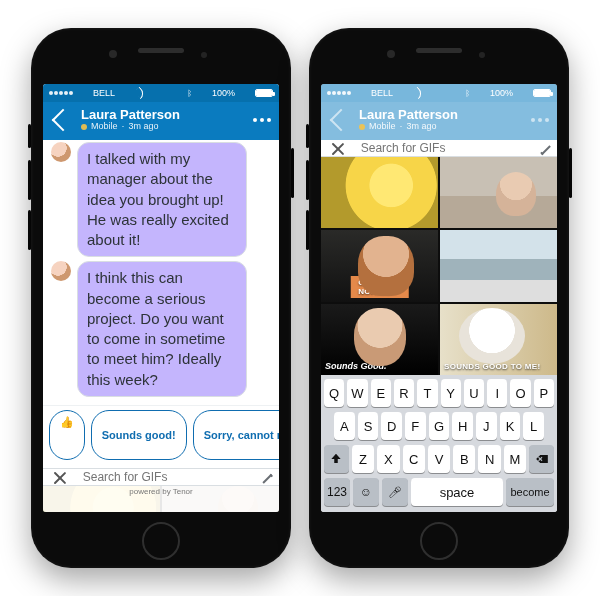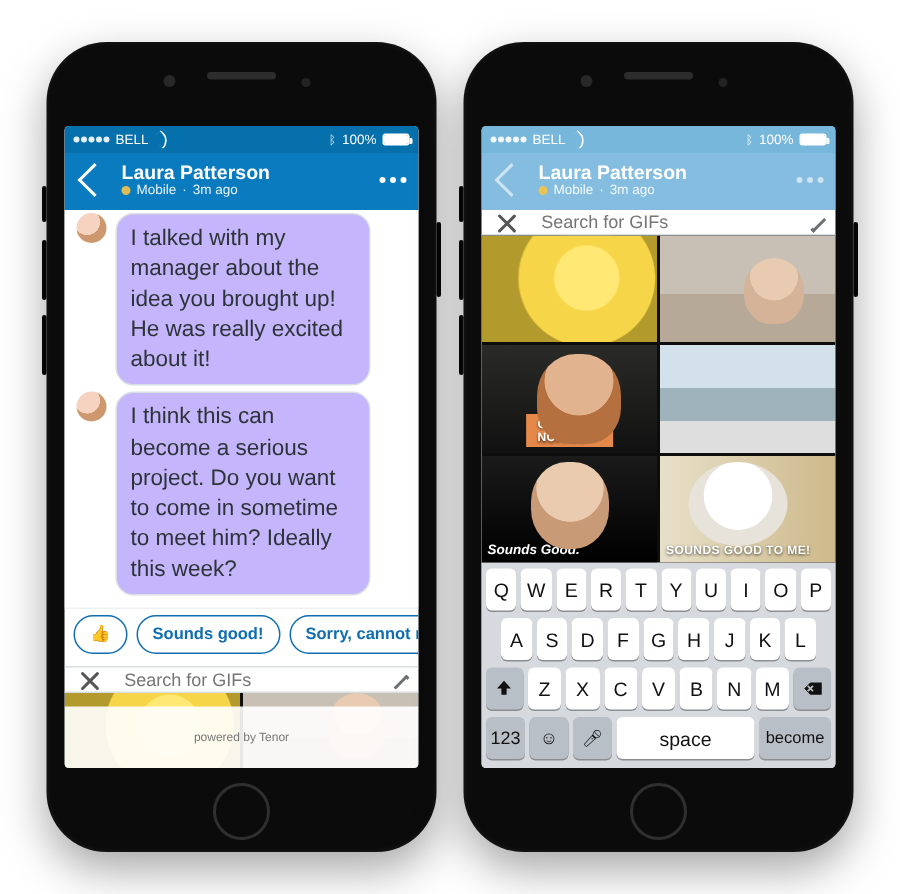--- a/index.html
+++ b/index.html
@@ -42,21 +42,21 @@
     display:flex;flex-direction:column;
   }
   
   .status{
     height:18px;font-size:9px;color:#fff;
     display:flex;align-items:center;justify-content:space-between;
     padding:0 6px;
   }
   .status.blue{background:var(--blue-dark)}
   .status.ghost{background:rgba(10,123,191,.55)}
-  .status .left,.status .right{display:flex;align-items:center;gap:4px}
+  .status .left,.status .right{display:flex;align-items:center;gap:20px}
   .dots{display:flex;gap:1px}
   .dots span{width:4px;height:4px;border-radius:50%;background:#fff;opacity:.9}
   .wifi{position:relative;width:10px;height:8px}
   .wifi::before{content:"";position:absolute;inset:0;border:1.5px solid #fff;border-bottom:none;border-left:none;border-radius:0 10px 0 0;transform:rotate(45deg)}
   .bt{font-size:8px;opacity:.9}
   .batt{width:18px;height:8px;border:1px solid #fff;border-radius:2px;position:relative}
   .batt::after{content:"";position:absolute;right:-3px;top:2px;width:2px;height:4px;background:#fff;border-radius:0 1px 1px 0}
   .batt i{display:block;height:100%;width:100%;background:#fff;border-radius:1px}
   
   .nav{display:flex;align-items:center;gap:8px;padding:6px 8px 8px;color:#fff}
@@ -69,21 +69,21 @@
   .pres{width:6px;height:6px;border-radius:50%;background:#f6c449;display:inline-block}
   .more{display:flex;gap:3px}
   .more span{width:4px;height:4px;border-radius:50%;background:#fff}
   
   .chat{flex:0 0 auto;background:#fff;padding:2px 8px 4px}
   .msg{display:flex;gap:6px;margin-bottom:4px}
   .avatar{width:20px;height:20px;border-radius:50%;background:radial-gradient(circle at 35% 30%,#f6d3c0 0 45%,#ce986f 46% 100%);flex:0 0 20px}
   .bubble{border:1px solid var(--border);border-radius:12px;padding:6px 9px;font-size:15px;line-height:1.35;color:#2d3338;max-width:170px;background:#c4b5fd}
   .time{font-size:9px;color:var(--grey);padding:0 0 4px 26px}
   .suggest{display:flex;gap:6px;padding:4px 6px 8px;border-top:1px solid #eef1f3;white-space:nowrap;overflow:hidden}
-  .chip{border:1.2px solid var(--suggest);color:var(--suggest);font-size:11px;font-weight:600;padding:6px 10px;border-radius:18px;flex:0 0 auto}
+  .chip{border:1.2px solid var(--suggest);color:var(--suggest);font-size:11px;font-weight:600;padding:18px 10px;border-radius:18px;flex:0 0 auto}
   .chip.emoji{padding:5px 10px}
   
   .srch{display:flex;align-items:flex-end;gap:26px;padding:0 10px;border-top:1px solid var(--border);border-bottom:1px solid var(--border);color:#6a6f74}
   .x{width:14px;height:14px;position:relative}
   .x::before,.x::after{content:"";position:absolute;left:6px;top:-1px;width:1.8px;height:16px;background:#555;border-radius:1px}
   .x::before{transform:rotate(45deg)}.x::after{transform:rotate(-45deg)}
   .srch-in{flex:1;border:none;outline:none;font-size:12px;color:#6a6f74;background:transparent}
   .chev{width:12px;height:12px;border-right:2px solid #6a6f74;border-bottom:2px solid #6a6f74;transform:rotate(-135deg);margin-top:4px}
   .chev.down{transform:rotate(45deg);margin-top:-4px}
   

